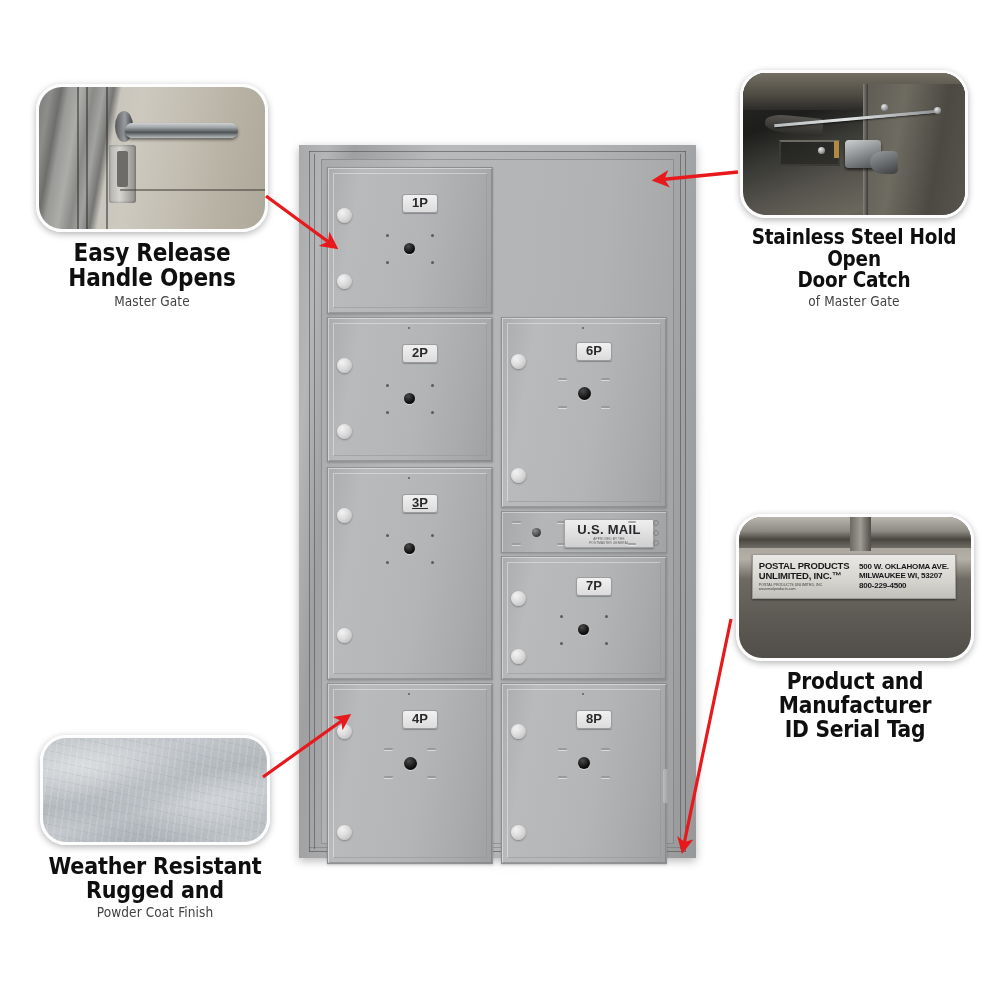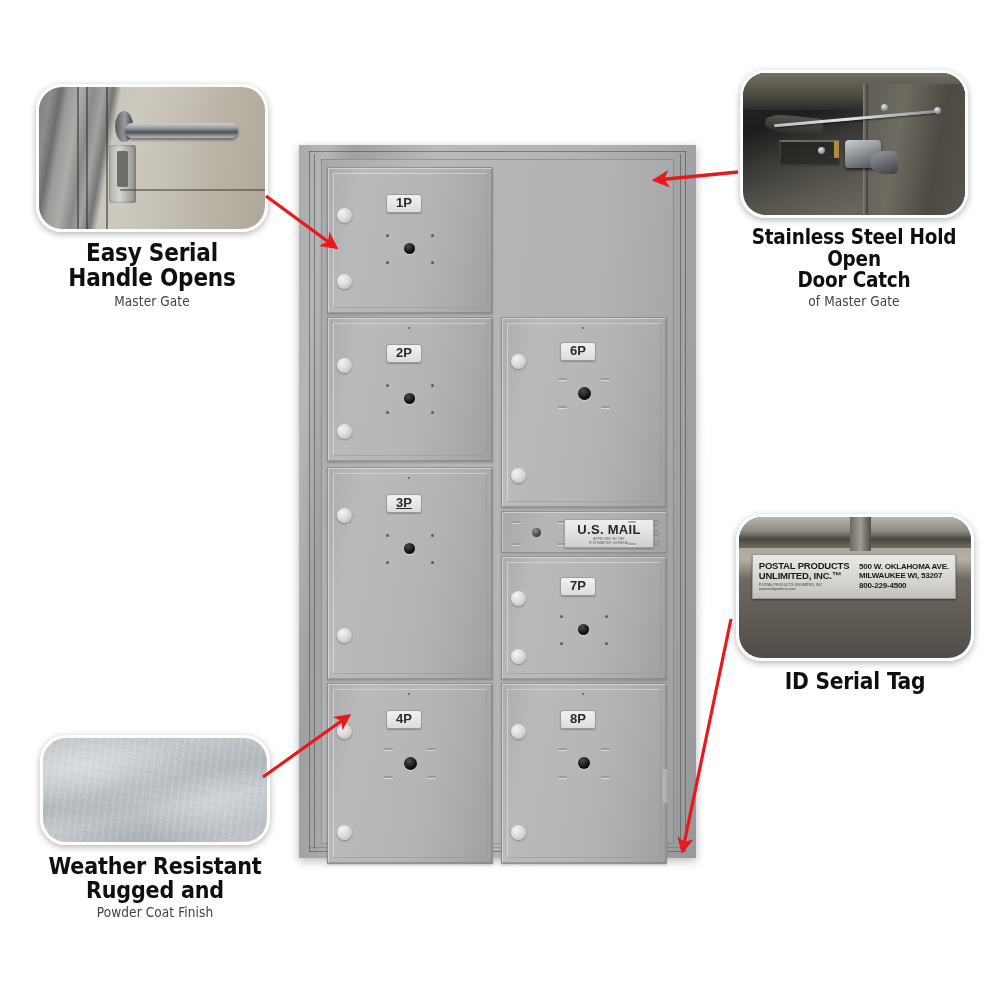--- a/index.html
+++ b/index.html
@@ -363,20 +363,21 @@
     background: linear-gradient(180deg,#f1f1f1,#dcdcdc);
     border: 1px solid #9c9c9e;
     border-radius: 3px;
     font-family: "Liberation Sans Narrow","Liberation Sans", sans-serif;
     font-size: 13px;
     font-weight: bold;
     color: #2a2a2c;
     text-align:center;
     line-height: 14px;
     box-shadow: 0 1px 1px rgba(0,0,0,.25);
+    margin-left: 16px;
   }
   .pinhole {
     position:absolute;
     width:2px;height:2px;border-radius:50%;
     background: rgba(70,70,72,.8);
   }
 
   
   .mailslot {
     position:absolute;
@@ -598,21 +599,21 @@
         <div class="seam" style="left:17%"></div>
         <div class="seam" style="left:21%"></div>
         <div class="seam" style="left:29.5%"></div>
         <div class="pivot"></div>
         <div class="lever"></div>
         <div class="escutch"></div>
         <div class="ledge"></div>
       </div>
     </div>
     <div class="callout-caption" style="font-size:24px;">
-      <span class="l1">Easy Serial</span>
+      <span class="l1">Easy Release</span>
       <span class="l1">Handle Opens</span>
       <span class="callout-sub" style="font-size:13.5px;">Master Gate</span>
     </div>
   </div>
 
   <div class="callout" style="left:740px; top:70px; width:228px;">
     <div class="callout-photo" style="height:148px;">
       <div class="ph-catch">
         <div class="ceil"></div>
         <div class="panel-r">
@@ -650,20 +651,21 @@
           </div>
           <div class="right">
             <div class="tag-addr">500 W. OKLAHOMA AVE.</div>
             <div class="tag-addr">MILWAUKEE WI, 53207</div>
             <div class="tag-addr">800-229-4500</div>
           </div>
         </div>
       </div>
     </div>
     <div class="callout-caption" style="font-size:22.5px;">
+      <span class="l1">Product and Manufacturer</span>
       <span class="l1">ID Serial Tag</span>
     </div>
   </div>
 
   <div class="callout" style="left:40px; top:735px; width:230px;">
     <div class="callout-photo" style="height:110px;">
       <div class="ph-coat"></div>
     </div>
     <div class="callout-caption" style="font-size:23px;">
       <span class="l1">Weather Resistant</span>

